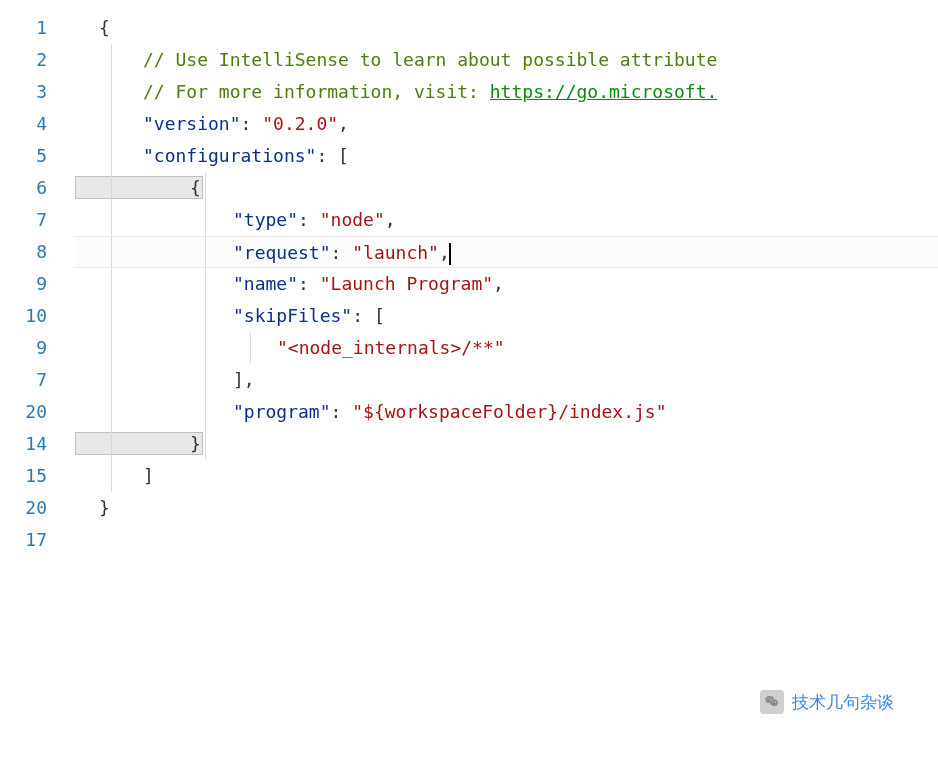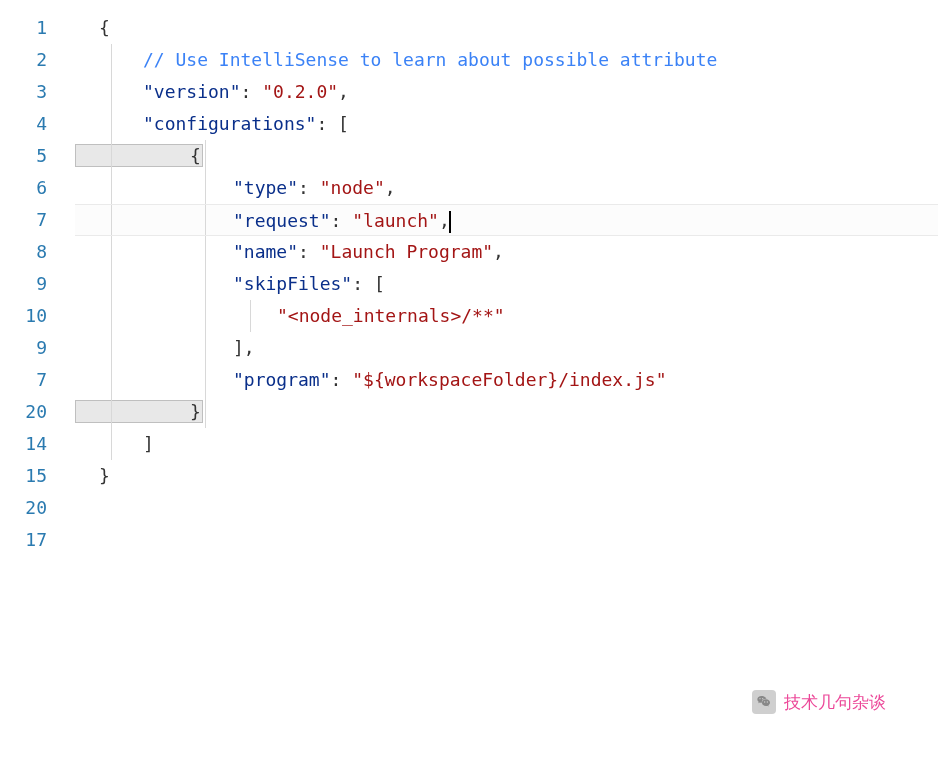--- a/index.html
+++ b/index.html
@@ -49,45 +49,45 @@
       border-bottom: 1px solid #eaeaea;
     }
     .indent-guide {
       position: absolute;
       top: 0;
       bottom: 0;
       width: 1px;
       background: #d8d8d8;
     }
     .punct { color: #333333; }
-    .comment { color: #3b82f6; }
+    .comment { color: #4d7c0f; }
     .key { color: #0a2f8a; }
     .string { color: #a31515; }
     .link { color: #0b8a0b; text-decoration: underline; }
     .bracket-match {
       border: 1px solid #bfbfbf;
       background: #e8e8e8;
       padding: 0 1px;
     }
     .cursor {
       display: inline-block;
       width: 2px;
       height: 22px;
       background: #000;
       vertical-align: middle;
       margin-left: -1px;
     }
     .watermark {
       position: absolute;
       bottom: 48px;
-      right: 52px;
+      right: 44px;
       display: flex;
       align-items: center;
       gap: 8px;
-      color: #ec4899;
+      color: #3b82f6;
       font-family: sans-serif;
       font-size: 17px;
     }
     .watermark-icon {
       width: 24px;
       height: 24px;
       border-radius: 4px;
       background: #cfcfcf;
       display: flex;
       align-items: center;
@@ -119,20 +119,21 @@
     <div class="line-number">17</div>
   </div>
 
   <div class="code-area">
 
     <div class="code-line"><span style="padding-left:24px" class="punct">{</span></div>
 
     <div class="code-line"><span class="indent-guide" style="left:36px"></span><span style="padding-left:68px" class="comment">// Use IntelliSense to learn about possible attribute</span></div>
 
 
+    <div class="code-line"><span class="indent-guide" style="left:36px"></span><span style="padding-left:68px" class="comment">// For more information, visit: </span><span class="link">https://go.microsoft.</span></div>
 
     <div class="code-line"><span class="indent-guide" style="left:36px"></span><span style="padding-left:68px" class="key">"version"</span><span class="punct">: </span><span class="string">"0.2.0"</span><span class="punct">,</span></div>
 
     <div class="code-line"><span class="indent-guide" style="left:36px"></span><span style="padding-left:68px" class="key">"configurations"</span><span class="punct">: </span><span class="punct">[</span></div>
 
     <div class="code-line"><span class="indent-guide" style="left:36px"></span><span class="indent-guide" style="left:130px"></span><span style="padding-left:114px" class="punct bracket-match">{</span></div>
 
     <div class="code-line"><span class="indent-guide" style="left:36px"></span><span class="indent-guide" style="left:130px"></span><span style="padding-left:158px" class="key">"type"</span><span class="punct">: </span><span class="string">"node"</span><span class="punct">,</span></div>
 
     <div class="code-line highlighted"><span class="indent-guide" style="left:36px"></span><span class="indent-guide" style="left:130px"></span><span style="padding-left:158px" class="key">"request"</span><span class="punct">: </span><span class="string">"launch"</span><span class="punct">,</span><span class="cursor"></span></div>

